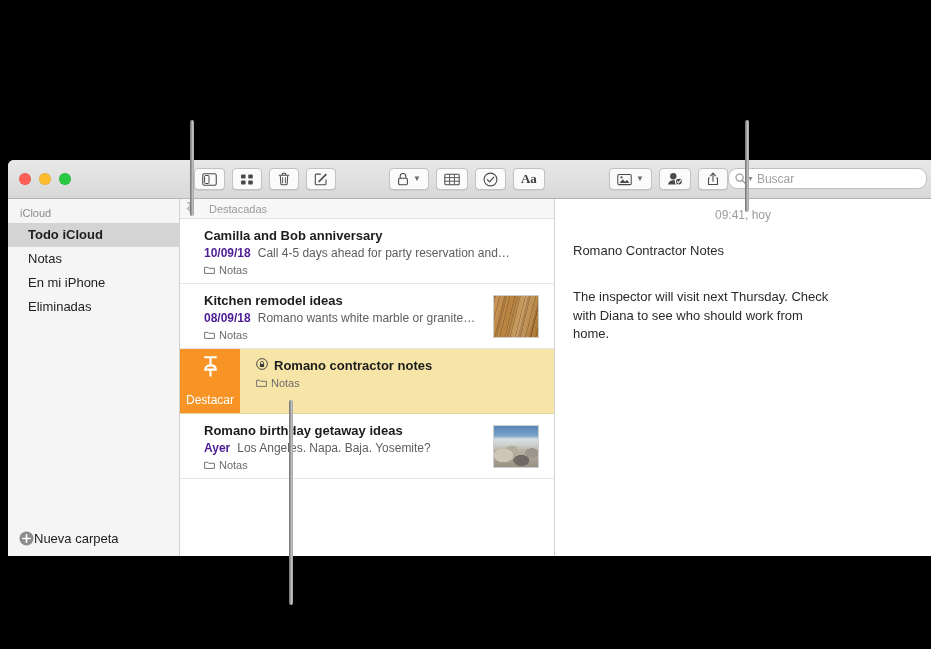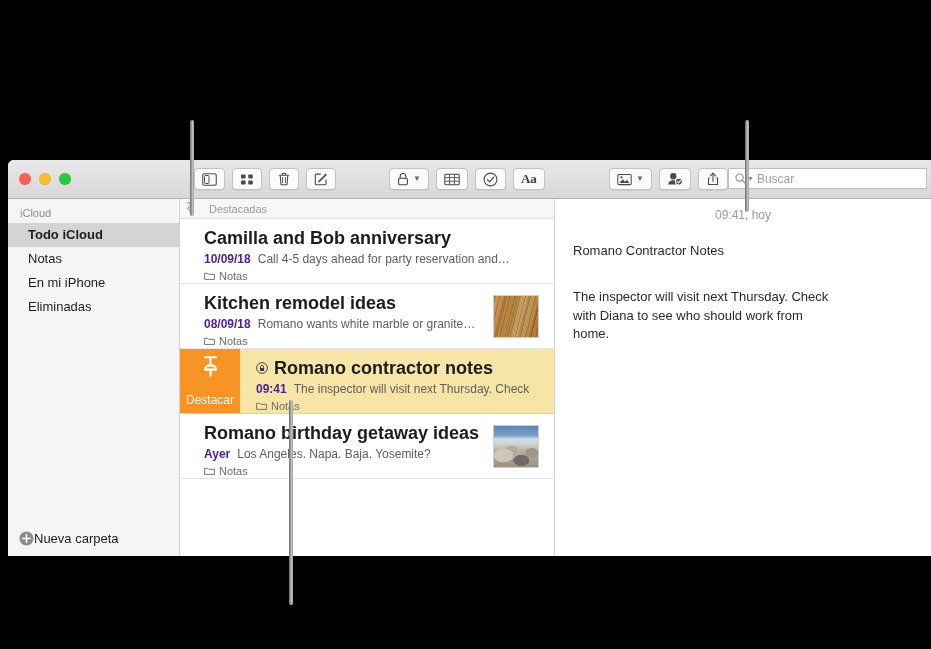--- a/index.html
+++ b/index.html
@@ -69,21 +69,21 @@
   .tb-left  { position: absolute; left: 186px; top: 8px; }
   .tb-mid   { position: absolute; left: 381px; top: 8px; }
   .tb-right { position: absolute; left: 601px; top: 8px; }
 
   #search-field {
     position: absolute;
     left: 728px; top: 168px;
     width: 199px; height: 21px;
     background: #fff;
     border: 0.5px solid #bfbfbf;
-    border-radius: 0;
+    border-radius: 9px;
     display: flex; align-items: center;
     padding: 0 6px;
     box-sizing: border-box;
     z-index: 60;
   }
   #search-field .sicon { color: #8b8b8b; display: flex; align-items: center; }
   #search-field .schev { font-size: 7px; color: #8b8b8b; margin: 0 3px 0 1px; }
   #search-field .sph { font-size: 12px; color: #a0a0a0; }
 
   
@@ -135,21 +135,21 @@
     position: relative;
     height: 65px;
     box-sizing: border-box;
     border-bottom: 1px solid #e6e6e6;
     overflow: hidden;
   }
   .note-row.selected { background: #f7e5a8; border-bottom-color: #e4d59c; }
   .note-inner { padding: 9px 0 0 24px; }
   .note-row.selected .note-inner { padding-left: 76px; }
   .note-title {
-    font-size: 18px; font-weight: bold; color: #1c1c1c;
+    font-size: 13px; font-weight: bold; color: #1c1c1c;
     display: flex; align-items: center; gap: 6px;
     white-space: nowrap;
   }
   .note-sub {
     font-size: 12px; color: #5e5e5e;
     margin-top: 3px; white-space: nowrap;
   }
   .note-sub .date { color: #4c1d95; margin-right: 7px; font-weight: bold; }
   .note-folder {
     font-size: 11px; color: #6d6d6d;
@@ -425,23 +425,20 @@
             <div class="note-title">
               <span>
                 <svg width="12" height="12" viewBox="0 0 12 12">
                   <circle cx="6" cy="6" r="5.4" fill="none" stroke="#3a3a3a" stroke-width=".9"></circle>
                   <path d="M4.5 6V4.9a1.5 1.5 0 0 1 3 0V6" fill="none" stroke="#3a3a3a" stroke-width=".85"></path>
                   <rect x="3.9" y="5.9" width="4.2" height="3.1" rx=".6" fill="#3a3a3a"></rect>
                 </svg>
               </span>
               <span>Romano contractor notes</span>
             </div>
-            <div class="note-sub">
-              <span class="date">09:41</span><span>The inspector will visit next Thursday. Check</span>
-            </div>
             <div class="note-folder">
               <span>
                 <svg width="11" height="9" viewBox="0 0 11 9">
                   <path d="M.6 2.3h3.2l.9 1h5.7v5.1H.6z" fill="none" stroke="#6d6d6d" stroke-width=".95" stroke-linejoin="round"></path>
                 </svg>
               </span>
               <span>Notas</span>
             </div>
           </div>
         </div>

